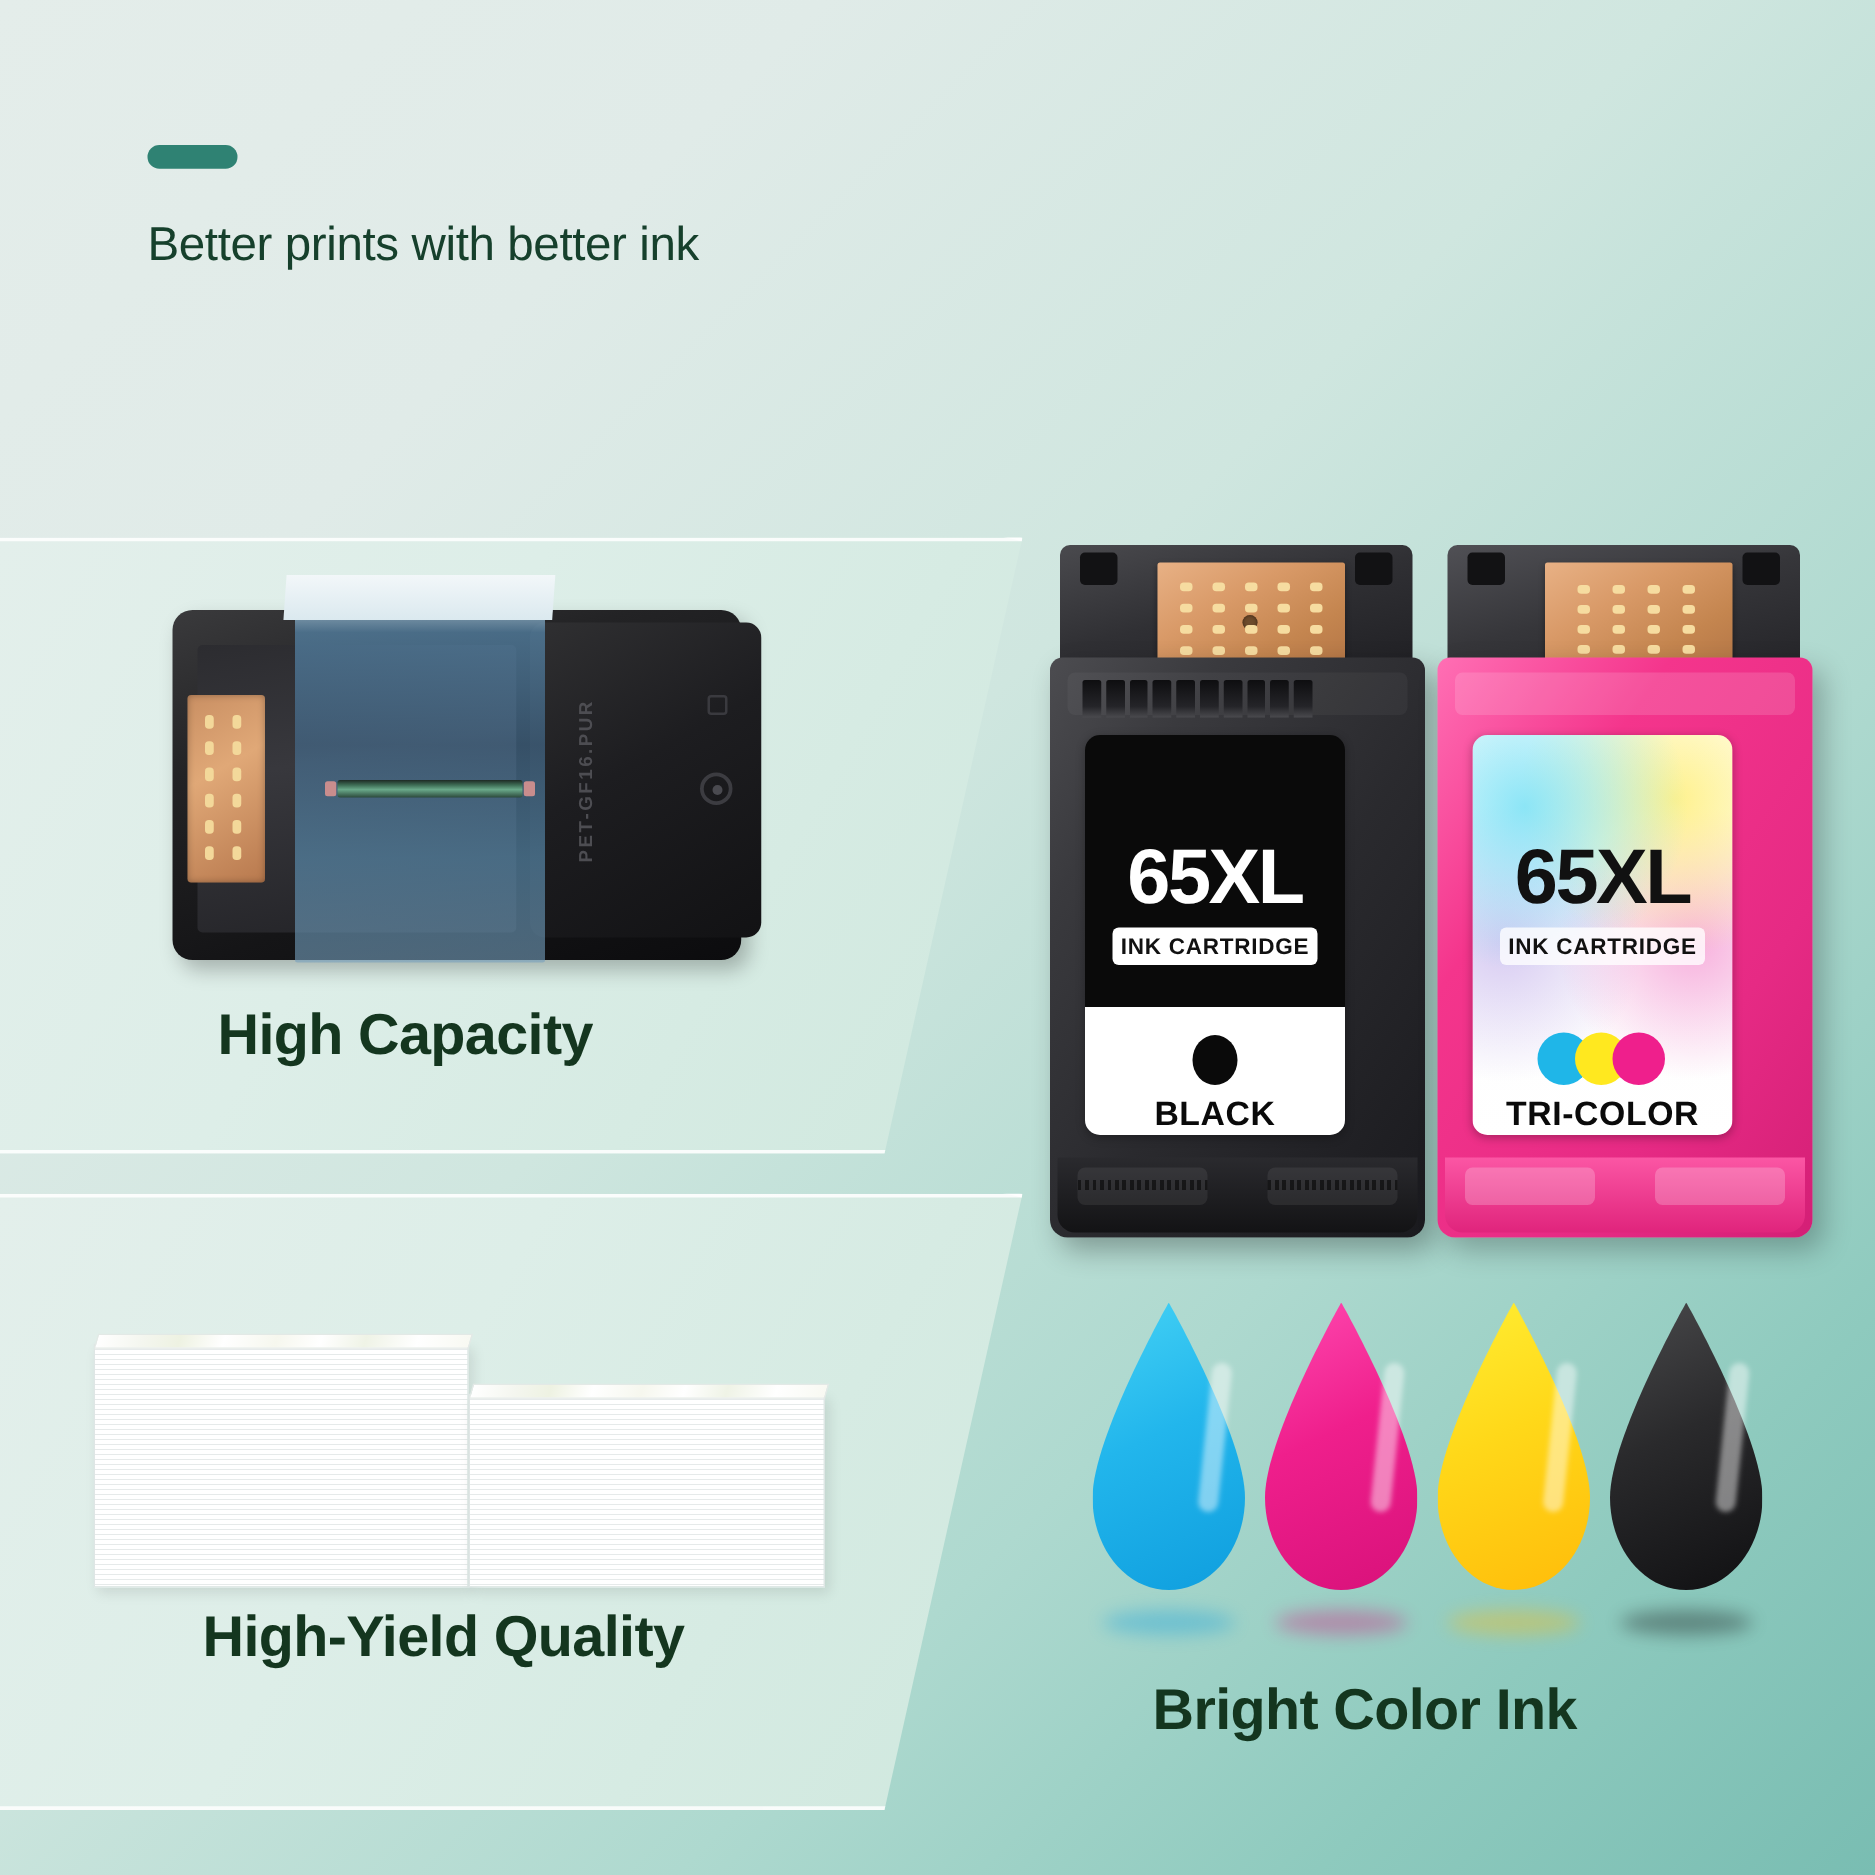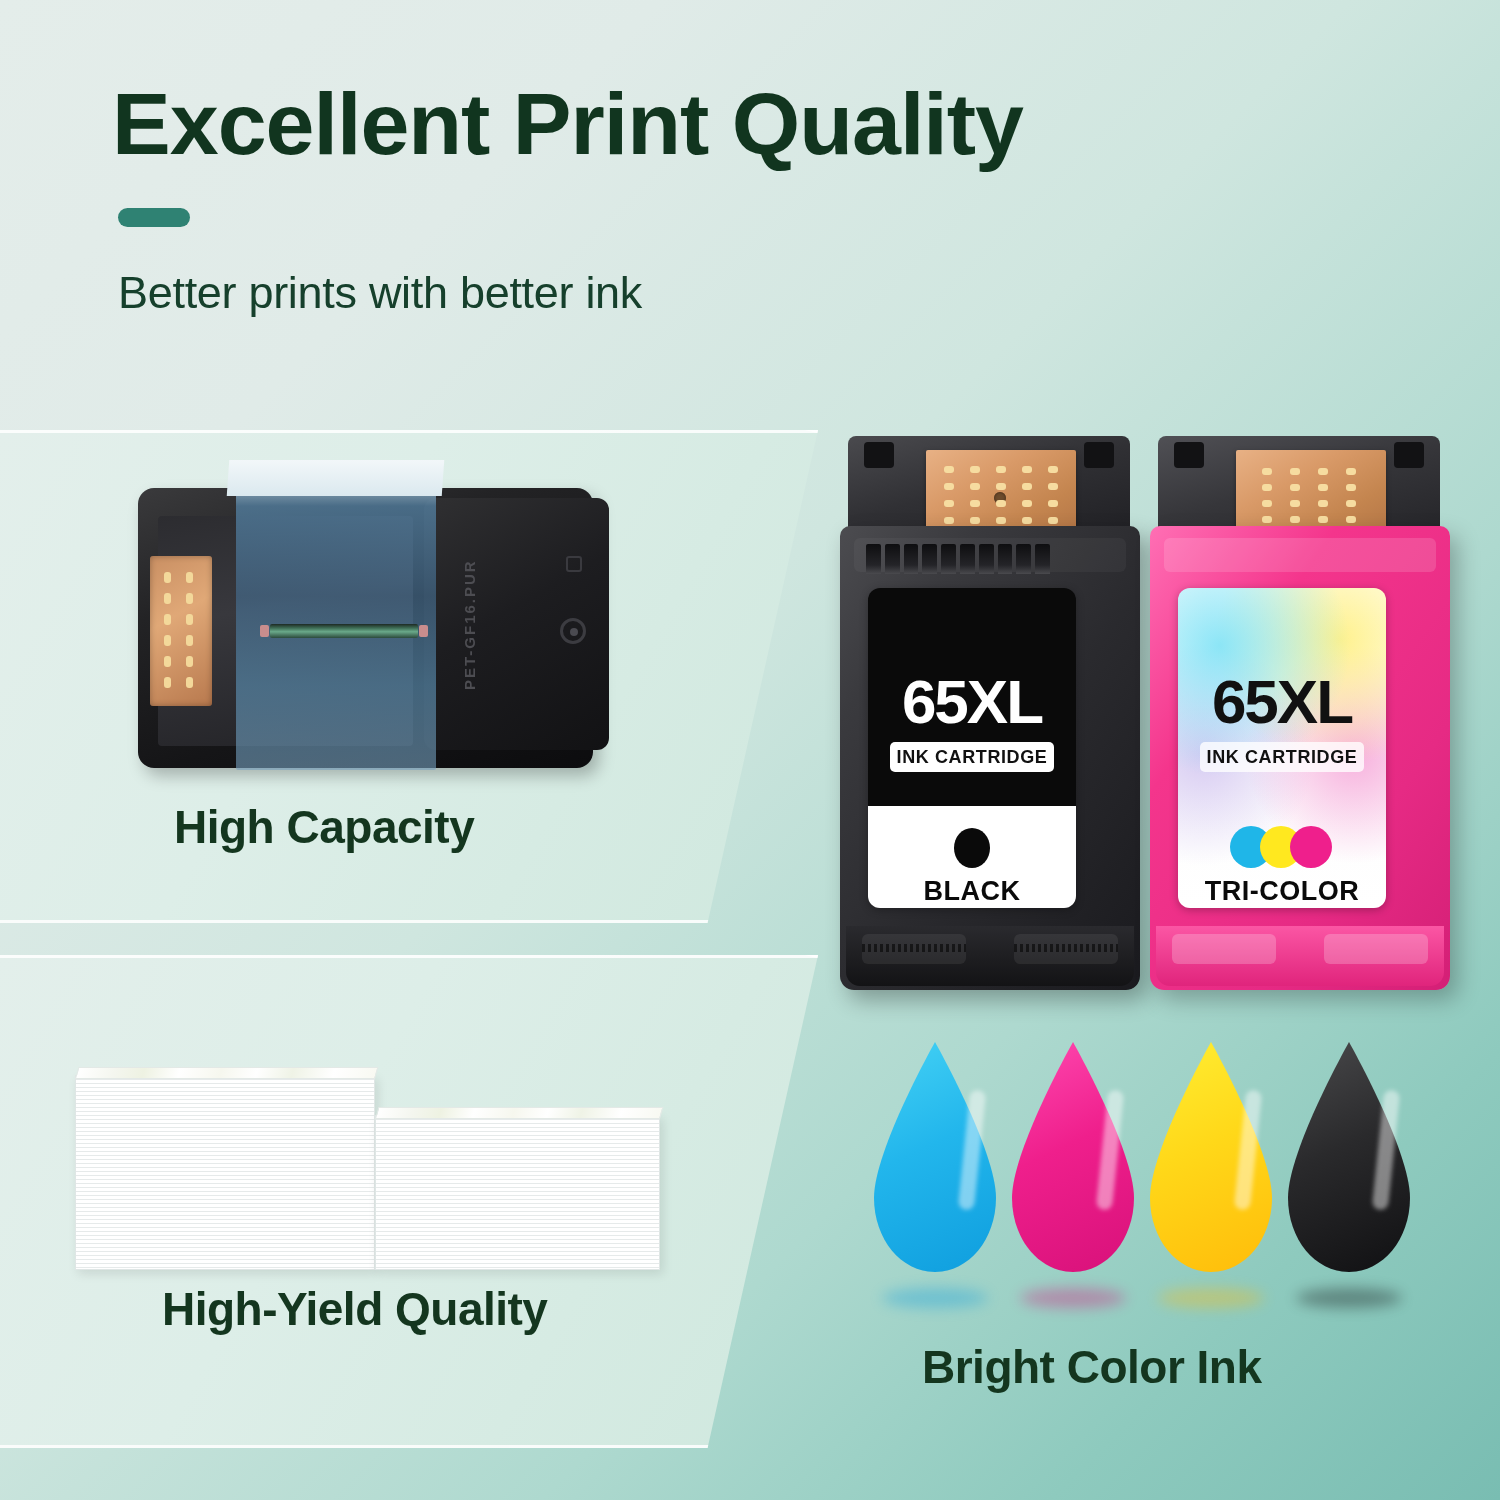--- a/index.html
+++ b/index.html
@@ -15,21 +15,21 @@
   #title {
     font-size:88px; font-weight:bold; color:#11351f;
     letter-spacing:-1px; line-height:1.05; white-space:nowrap;
   }
   #accent-dash {
     width:72px; height:19px; border-radius:10px;
     background:#2f8273; margin-top:38px; margin-left:6px;
   }
   #subtitle {
     margin-top:40px; margin-left:6px;
-    font-size:45px; color:#16402c; font-weight:400; letter-spacing:-0.3px;
+    font-size:38px; color:#16402c; font-weight:400; letter-spacing:-0.3px;
   }
 
   
   .panel { position:absolute; left:0; overflow:hidden; }
   .panel-shape {
     position:absolute; inset:0;
     background:linear-gradient(120deg,#e3efeb 0%,#ddeee8 40%,#cfe8de 100%);
     border:2px solid #ffffff;
     border-left:none;
   }
@@ -338,21 +338,20 @@
   #drop-black .sh   { background:#101012; }
 
   #caption-capacity { left:174px; top:800px; }
   #caption-yield    { left:162px; top:1282px; }
   #caption-ink      { left:922px; top:1340px; }
 </style>
 </head>
 <body>
 
 <div id="header">
-  <div id="title">Excellent Print Quality</div>
   <div id="accent-dash"></div>
   <div id="subtitle">Better prints with better ink</div>
 </div>
 
 <div class="panel" id="panel-top">
   <div class="panel-shape"></div>
   <div class="panel-edge"></div>
 <div class="slash-line" style="height: 505.217px; left: 818px; top: 0px; transform: rotate(102.626deg);"></div>
   </div>
 

